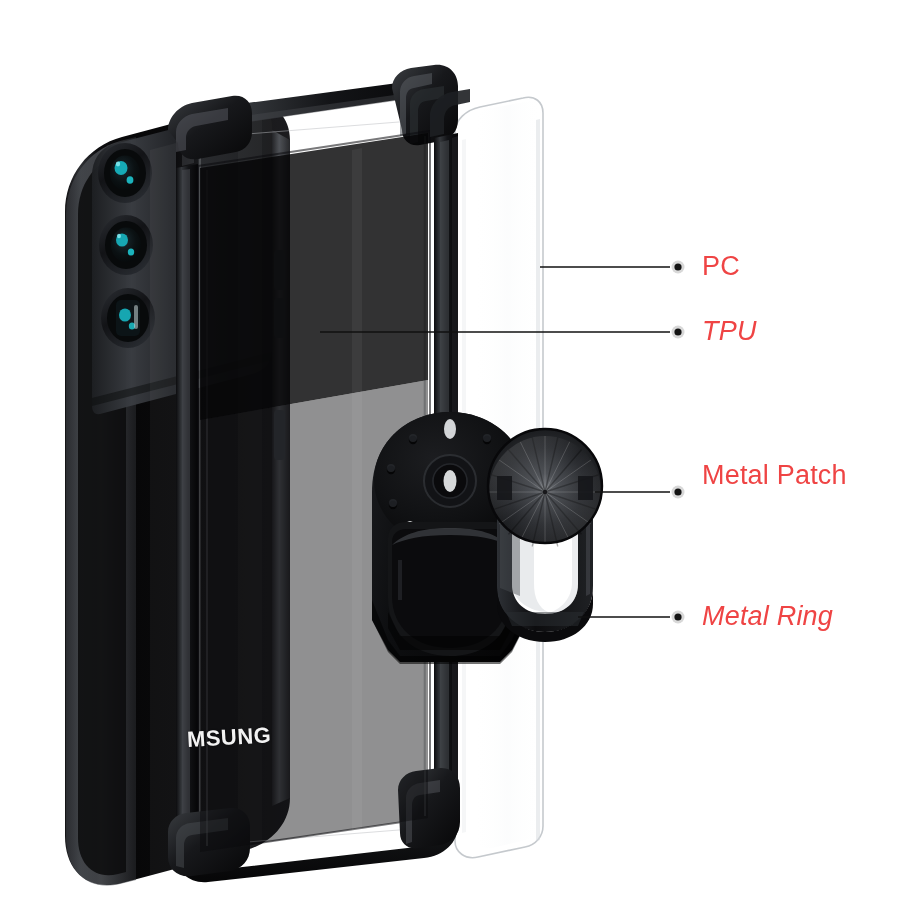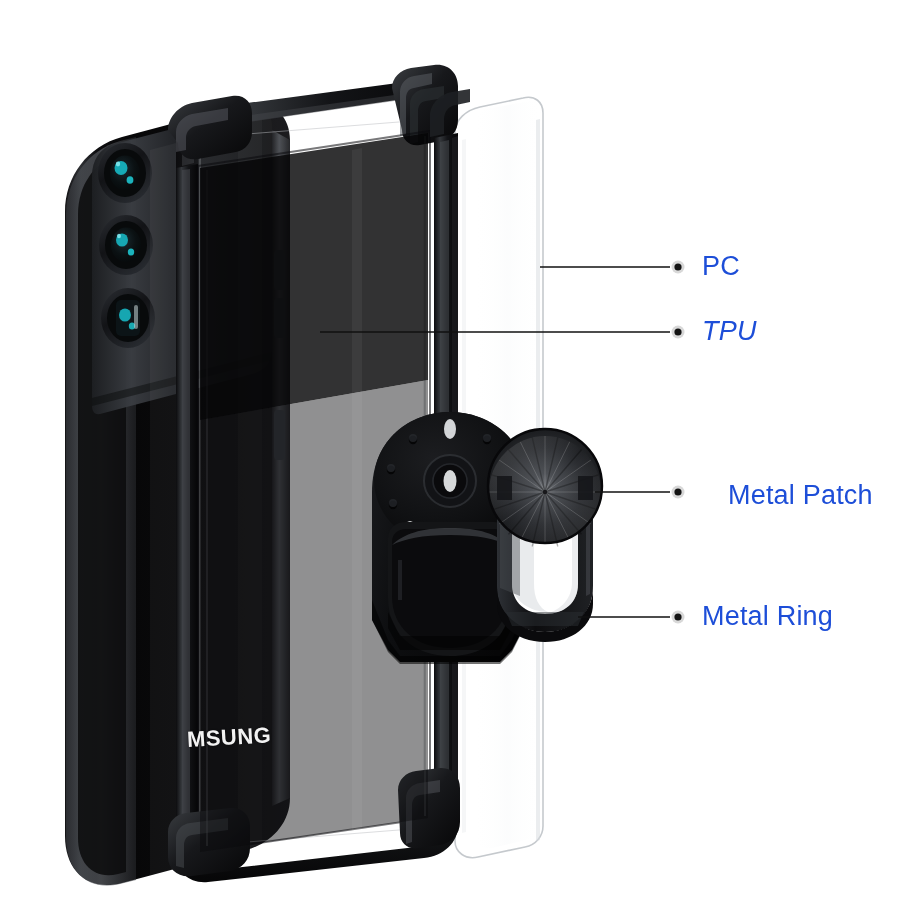--- a/index.html
+++ b/index.html
@@ -23,29 +23,29 @@
     left: 0;
     top: 0;
     width: 900px;
     height: 900px;
   }
   .callout-label {
     position: absolute;
     font-family: "Liberation Sans", sans-serif;
     font-size: 27px;
     font-weight: 400;
-    color: #1d4ed8;
+    color: #ef4444;
     white-space: nowrap;
     letter-spacing: 0.2px;
     line-height: 1;
   }
   #lbl-pc        { left: 702px; top: 253px; }
   #lbl-tpu       { left: 702px; top: 318px; font-style: italic; }
-  #lbl-patch     { left: 702px; top: 482px; margin-left: 26px; }
-  #lbl-ring      { left: 702px; top: 603px; }
+  #lbl-patch     { left: 702px; top: 462px; }
+  #lbl-ring      { left: 702px; top: 603px; font-style: italic; }
 
   .brand-text {
     position: absolute;
     left: 187px;
     top: 727px;
     font-family: "Liberation Sans", sans-serif;
     font-size: 22px;
     font-weight: 700;
     color: #f2f2f2;
     letter-spacing: 0.5px;

